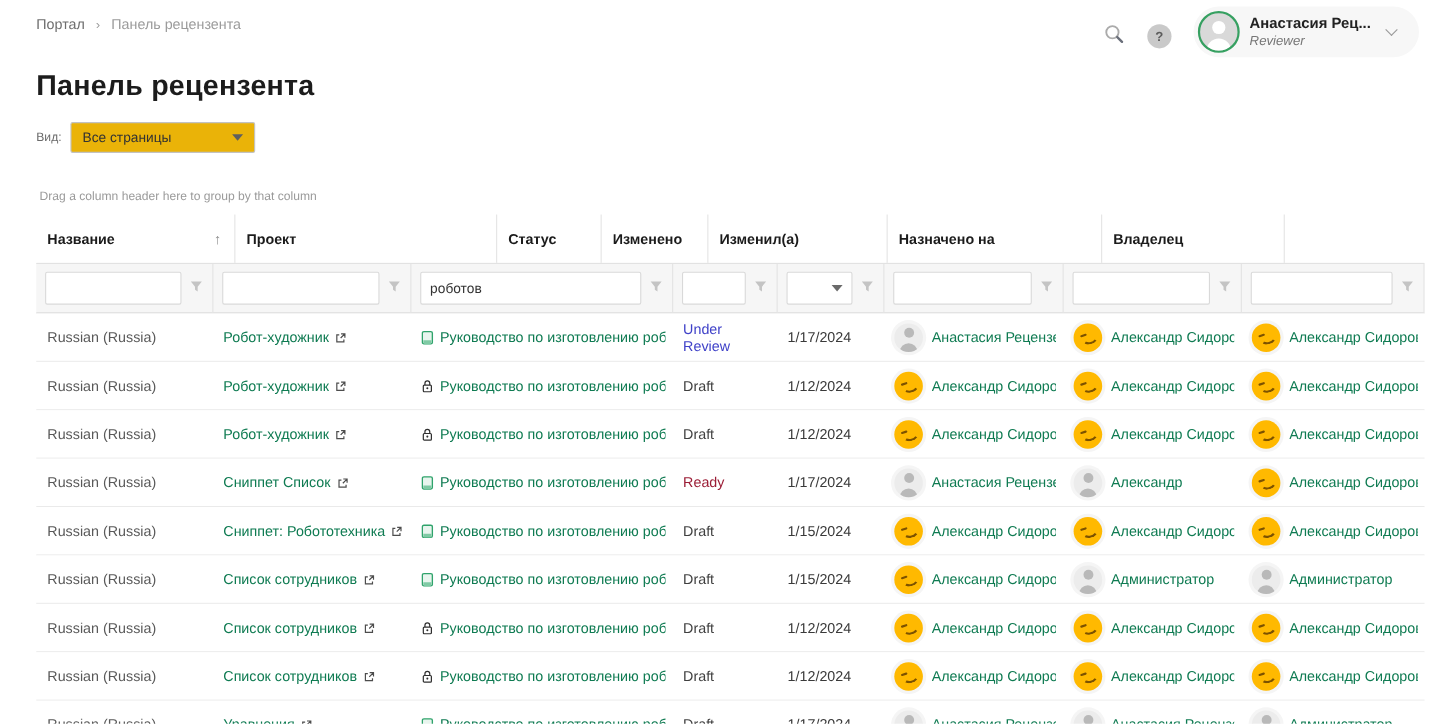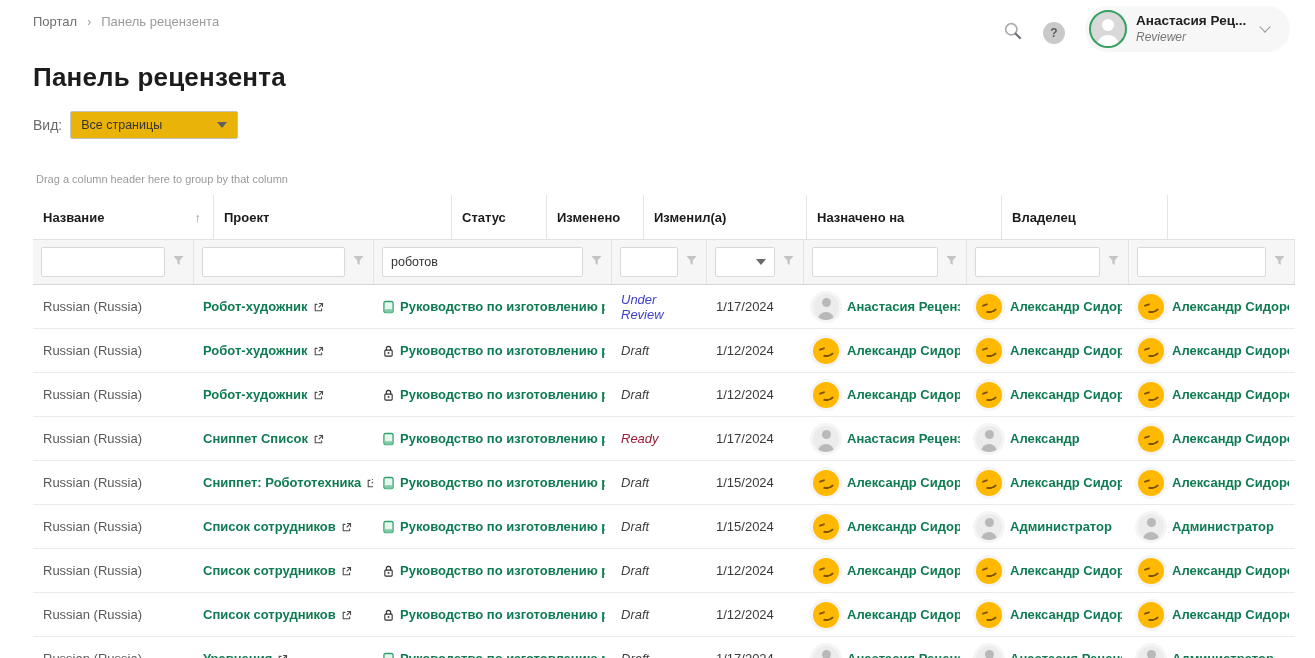--- a/index.html
+++ b/index.html
@@ -30,21 +30,21 @@
     border-radius:11px 11px 0 0; background:#fff; left:6px; bottom:-2px; }
   .chip-texts { display:flex; flex-direction:column; line-height:1.25; }
   .chip-name { font-size:13.5px; font-weight:bold; color:#222; }
   .chip-role { font-size:12px; color:#767676;font-style:italic; }
   .chevron-down { width:8px; height:8px; border-right:1.5px solid #9a9a9a; border-bottom:1.5px solid #9a9a9a;
     transform:rotate(45deg); margin-left:6px; margin-top:-4px; }
 
   
   .page-title { font-size:26px; font-weight:bold; color:#1c1c1c; margin-top:2px; letter-spacing:.2px; }
   .view-row { display:flex; align-items:center; gap:8px; margin-top:18px; }
-  .view-label { font-size:14px; color:#6b6b6b; }
+  .view-label { font-size:11px; color:#6b6b6b; }
   .view-select { width:168px; height:28px; border:1px solid #c2c2c2; border-radius:2px; background:#eab308;
     display:flex; align-items:center; justify-content:space-between; padding:0 10px; cursor:pointer; }
   .view-select-value { font-size:12.5px; color:#333; }
   .caret { width:0; height:0; border-left:5px solid transparent; border-right:5px solid transparent;
     border-top:6px solid #5f5f5f; }
 
   
   .group-hint { font-size:11px; color:#9a9a9a; margin:34px 0 0 3px; }
   .grid { width:1262px; margin-top:10px; font-size:13px; }
   .cols { display:flex; }
@@ -68,31 +68,31 @@
     font-family:"Liberation Sans", sans-serif; }
   .f-combo { flex:1; min-width:0; height:30px; border:1px solid #d9d9d9; border-radius:2px; background:#fff;
     display:flex; align-items:center; justify-content:flex-end; padding:0 8px; cursor:pointer; }
   .f-combo .caret { border-top-color:#6a6a6a; border-left-width:5px; border-right-width:5px; }
   .funnel { flex:none; cursor:pointer; }
 
   .tr { display:flex; height:44px; border-bottom:1px solid #eaeaea; background:#fff;justify-content:center; }
   .td { display:flex; align-items:center; padding:0 6px 0 10px; overflow:hidden; }
   .lang { color:#595959; }
   .date { color:#3a3a3a; }
-  a.glink { color:#0f7b52; text-decoration:none; cursor:pointer; white-space:nowrap;font-weight:bold; }
+  a.glink { color:#0f7b52; text-decoration:none; cursor:pointer; white-space:nowrap; }
   .trunc { overflow:hidden; flex:1; min-width:0; }
   .name-cell a { margin-right:5px; }
   .extlink { flex:none; display:flex; margin-top:1px; cursor:pointer; }
 
   .proj-icon { flex:none; display:flex; margin-right:6px; }
   .proj-icon svg { display:none; }
   .proj-icon[data-icon="notebook"] .ic-notebook { display:block; }
   .proj-icon[data-icon="lock"] .ic-lock { display:block; }
 
-  .status { color:#3f3f3f;font-style:italic; }
+  .status { color:#3f3f3f; }
   .status[data-status="Under Review"] { color:#3f41c8; }
   .status[data-status="Ready"] { color:#9b1c35; }
 
   .avatar { width:26px; height:26px; border-radius:50%; position:relative; flex:none; margin-right:8px;
     box-shadow:0 0 0 3px #f5f5f5; overflow:hidden; }
   .avatar[data-avatar="person"] { background:#ececec; }
   .avatar[data-avatar="person"]::before { content:""; position:absolute; width:9px; height:9px;
     border-radius:50%; background:#b9b9b9; left:8.5px; top:4.5px; }
   .avatar[data-avatar="person"]::after { content:""; position:absolute; width:16px; height:9px;
     border-radius:8px 8px 0 0; background:#b9b9b9; left:5px; bottom:-1px; }

